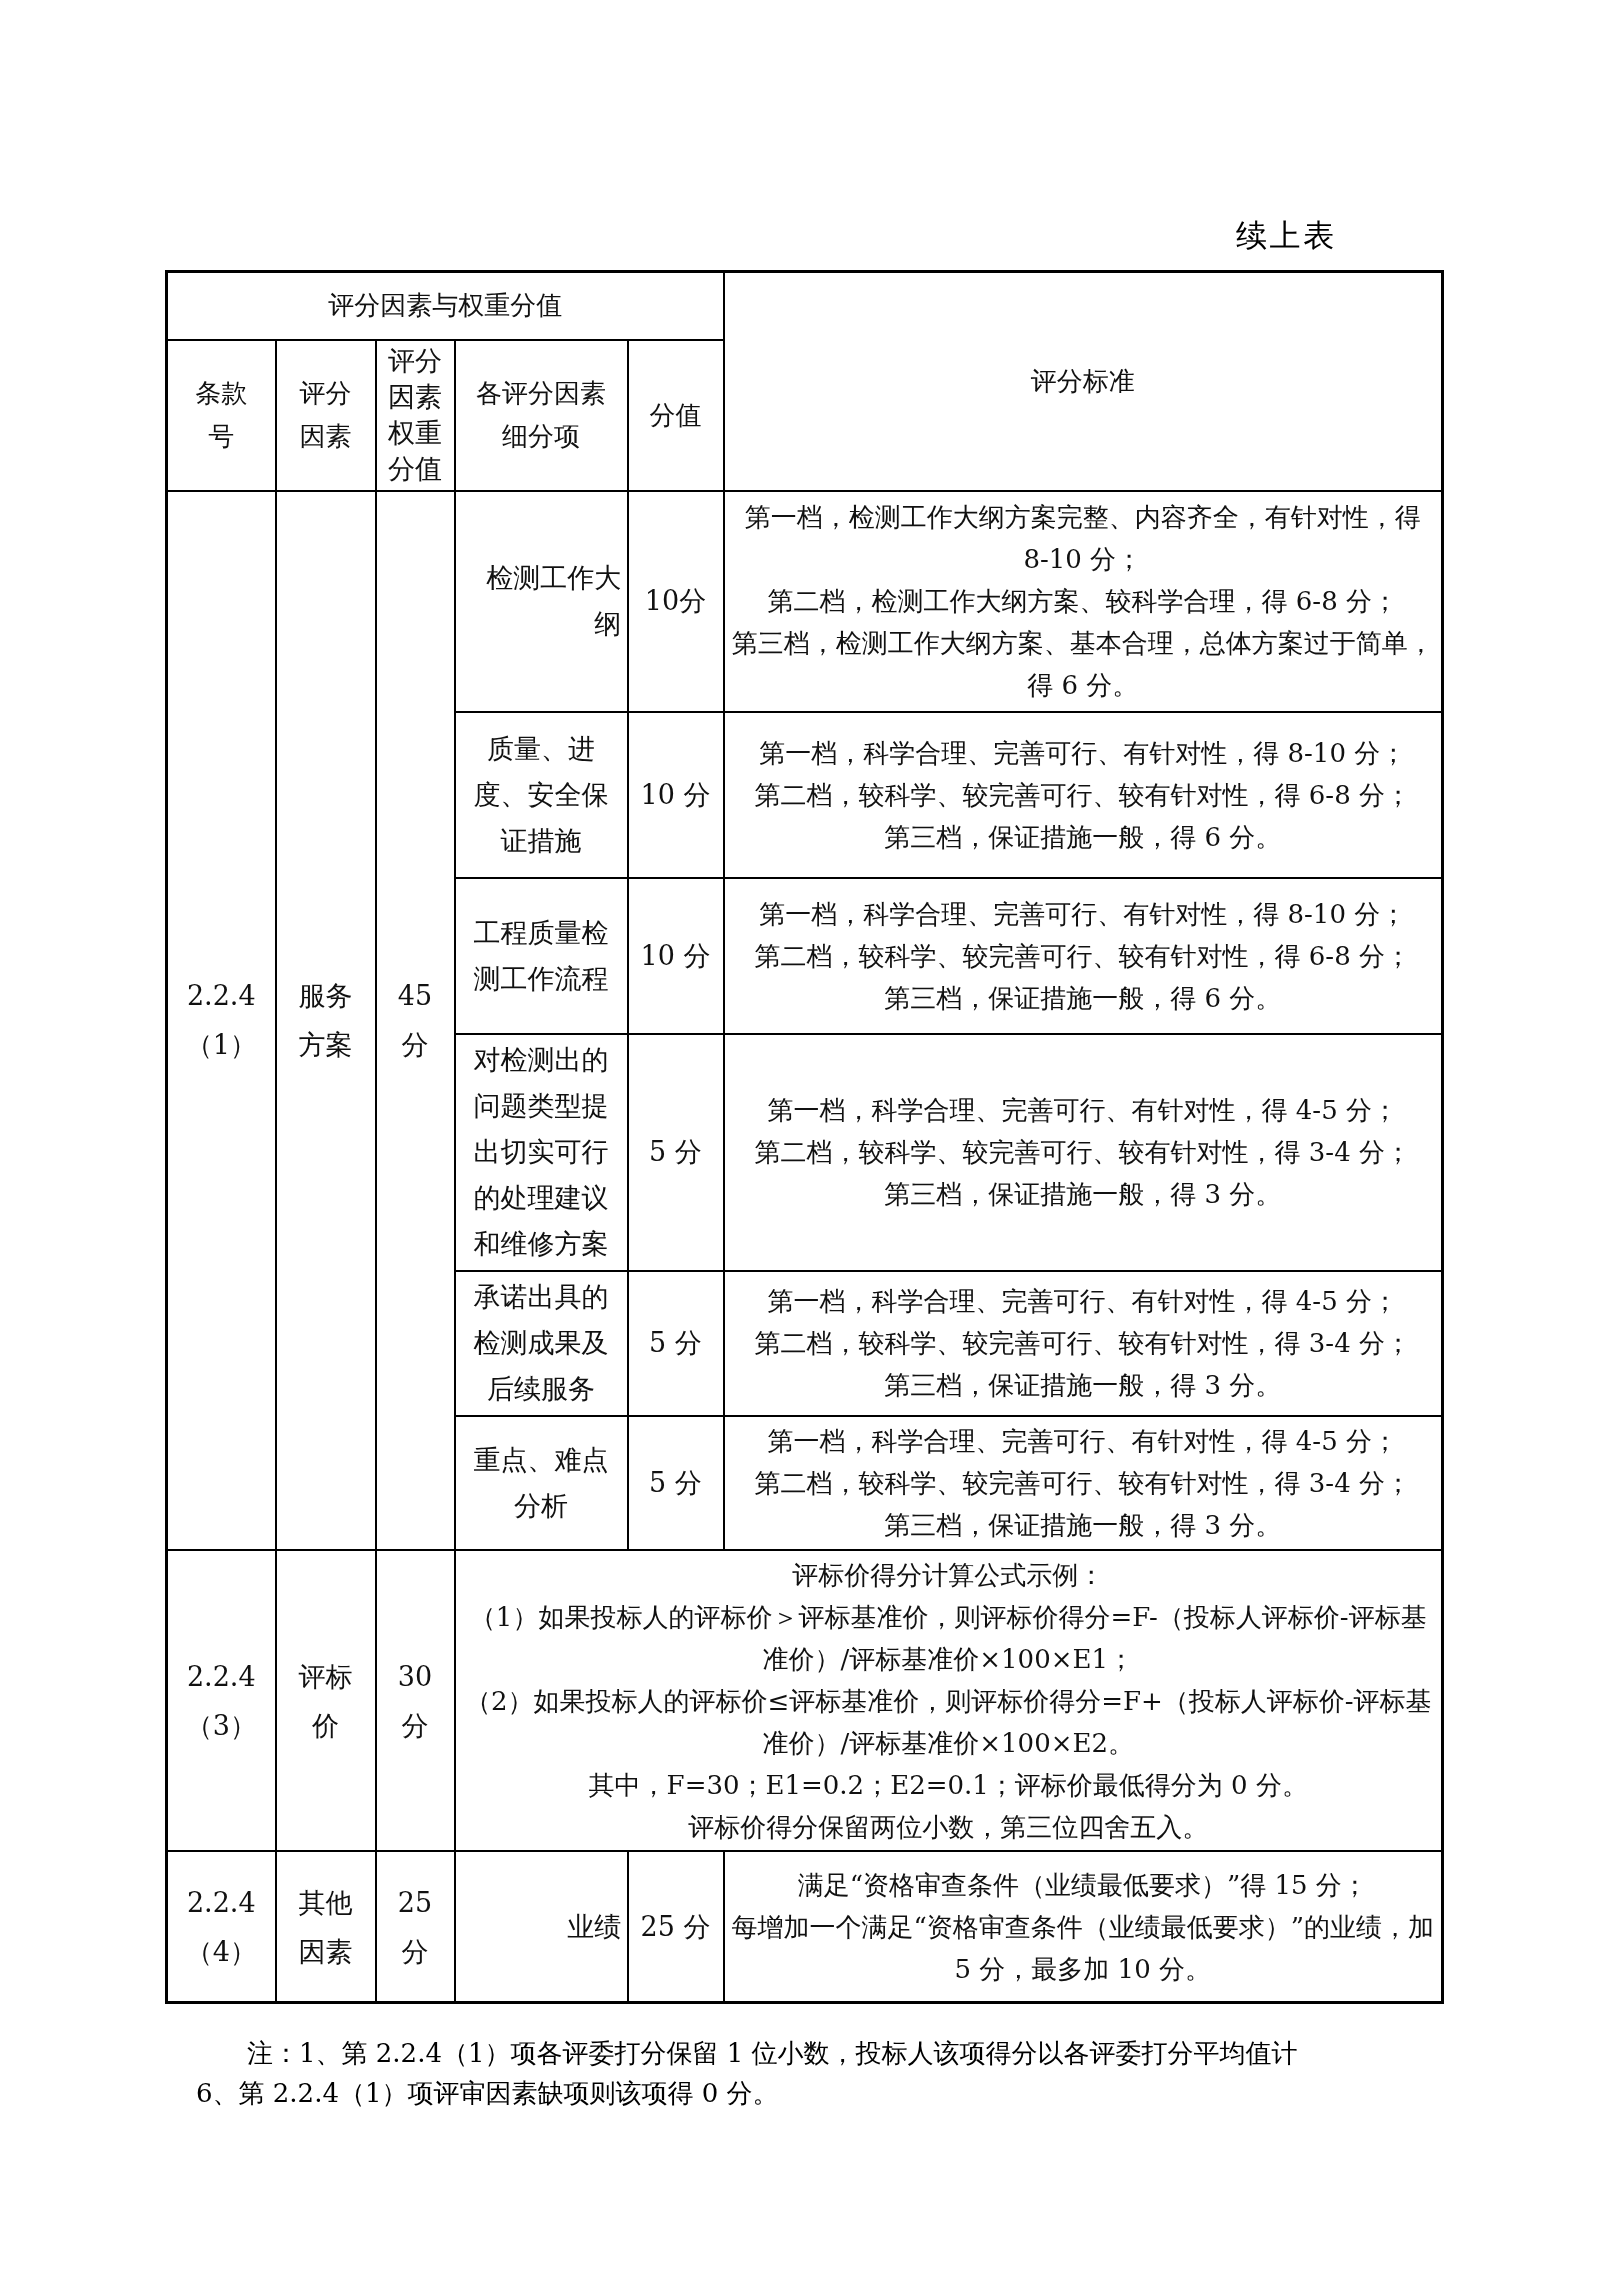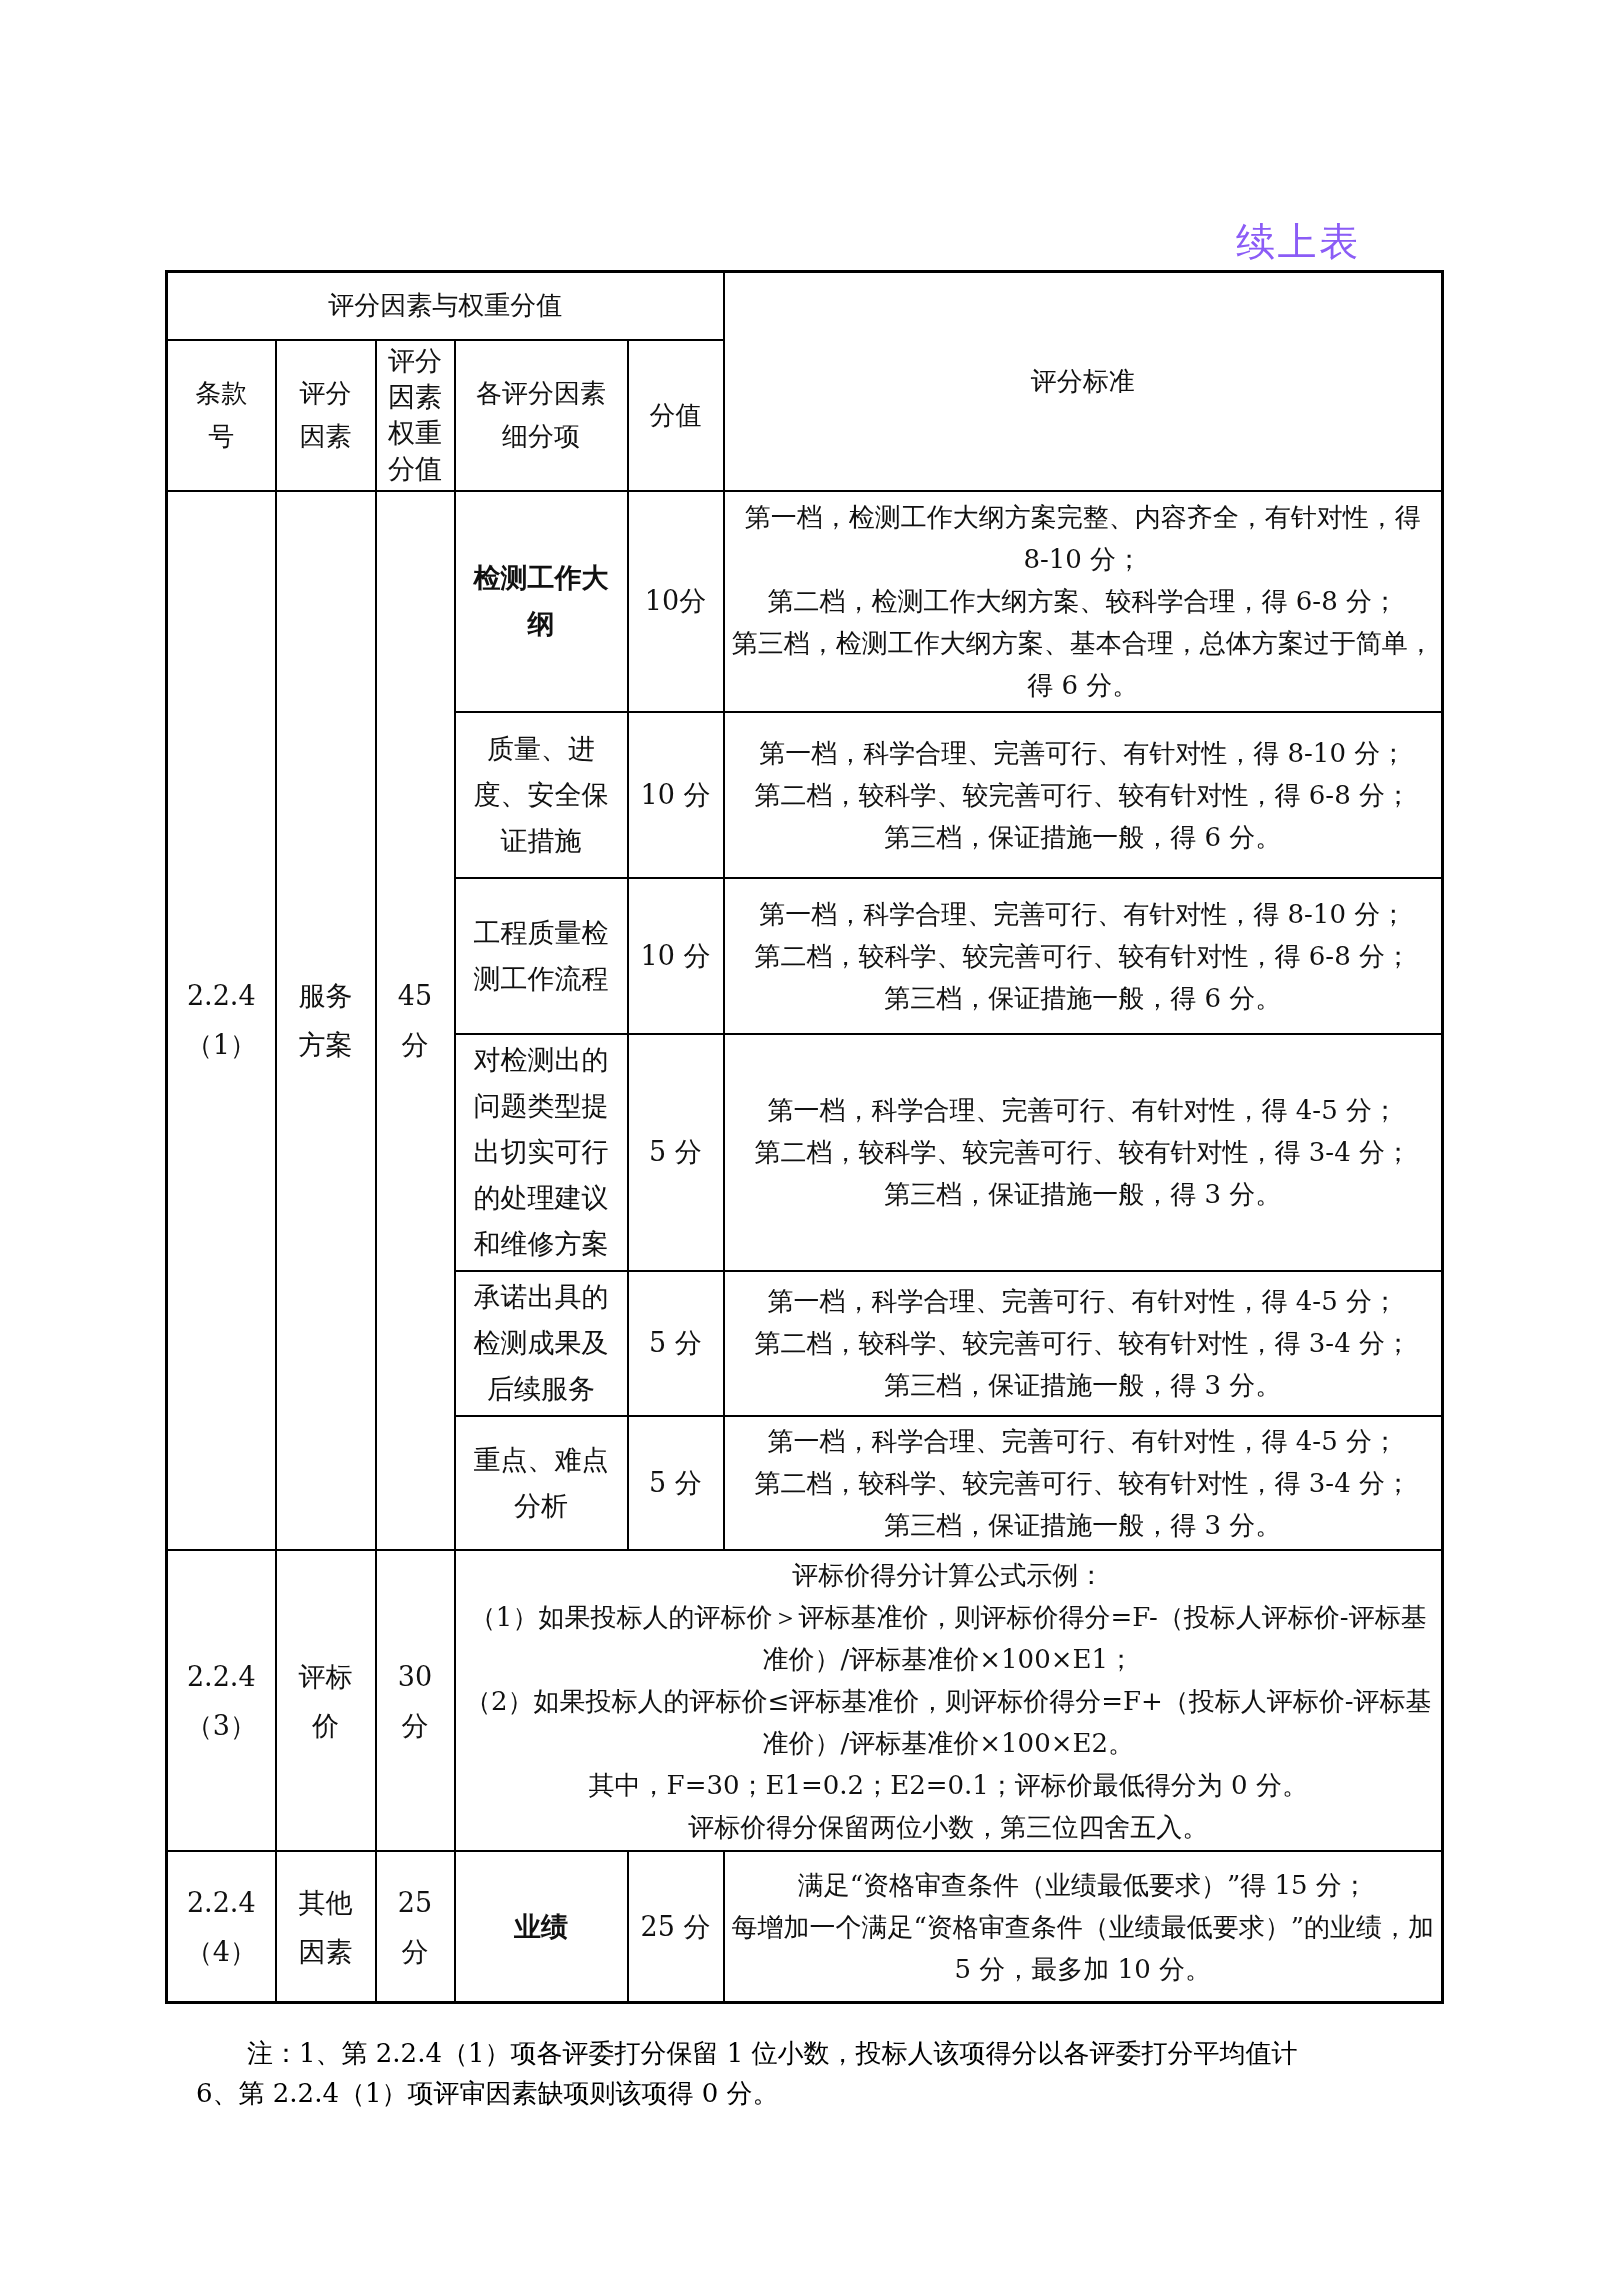--- a/index.html
+++ b/index.html
@@ -7,23 +7,23 @@
     position:relative;
     width:1618px;height:2284px;
     background:#ffffff;
     font-family:"DejaVu Serif","Liberation Serif",serif;
     color:#111;
     overflow:hidden;
   }
   .cont-label{
     position:absolute;
     left:1236px;top:215px;
-    font-size:39px;
+    font-size:31px;
     letter-spacing:2.6px;
-    color:#8b5cf6;
+    color:#000000;
   }
   .content{
     position:absolute;
     left:165px;top:270px;
     width:1278px;
   }
   table.score-table{
     border-collapse:collapse;
     table-layout:fixed;
     width:1276px;
@@ -46,21 +46,21 @@
   tr.r6{height:134px;}
   tr.r7{height:290px;}
   tr.r8{height:151px;}
   .hdr{font-size:26px;line-height:43px;white-space:pre-line;}
   .hdr-weight{font-size:27px;line-height:36px;white-space:pre-line;padding:1.3px 2.6px;}
   .cell{font-size:27px;line-height:49px;white-space:pre-line;}
   .sub{
     font-size:27px;line-height:46px;
     text-align:left;padding:3.9px 6.5px 3.9px 9px;
   }
-  .sub.center{text-align:center;font-weight:bold;}
+  .sub.center{text-align:right;}
   .score{font-size:27px;line-height:42px;}
   .criteria{
     font-size:26px;line-height:42px;
     text-align:left;
     padding:5.2px 11.7px 5.2px 15.6px;
     white-space:pre-line;
     margin-top:44px;
   }
   .notes{
     margin-top:29px;

